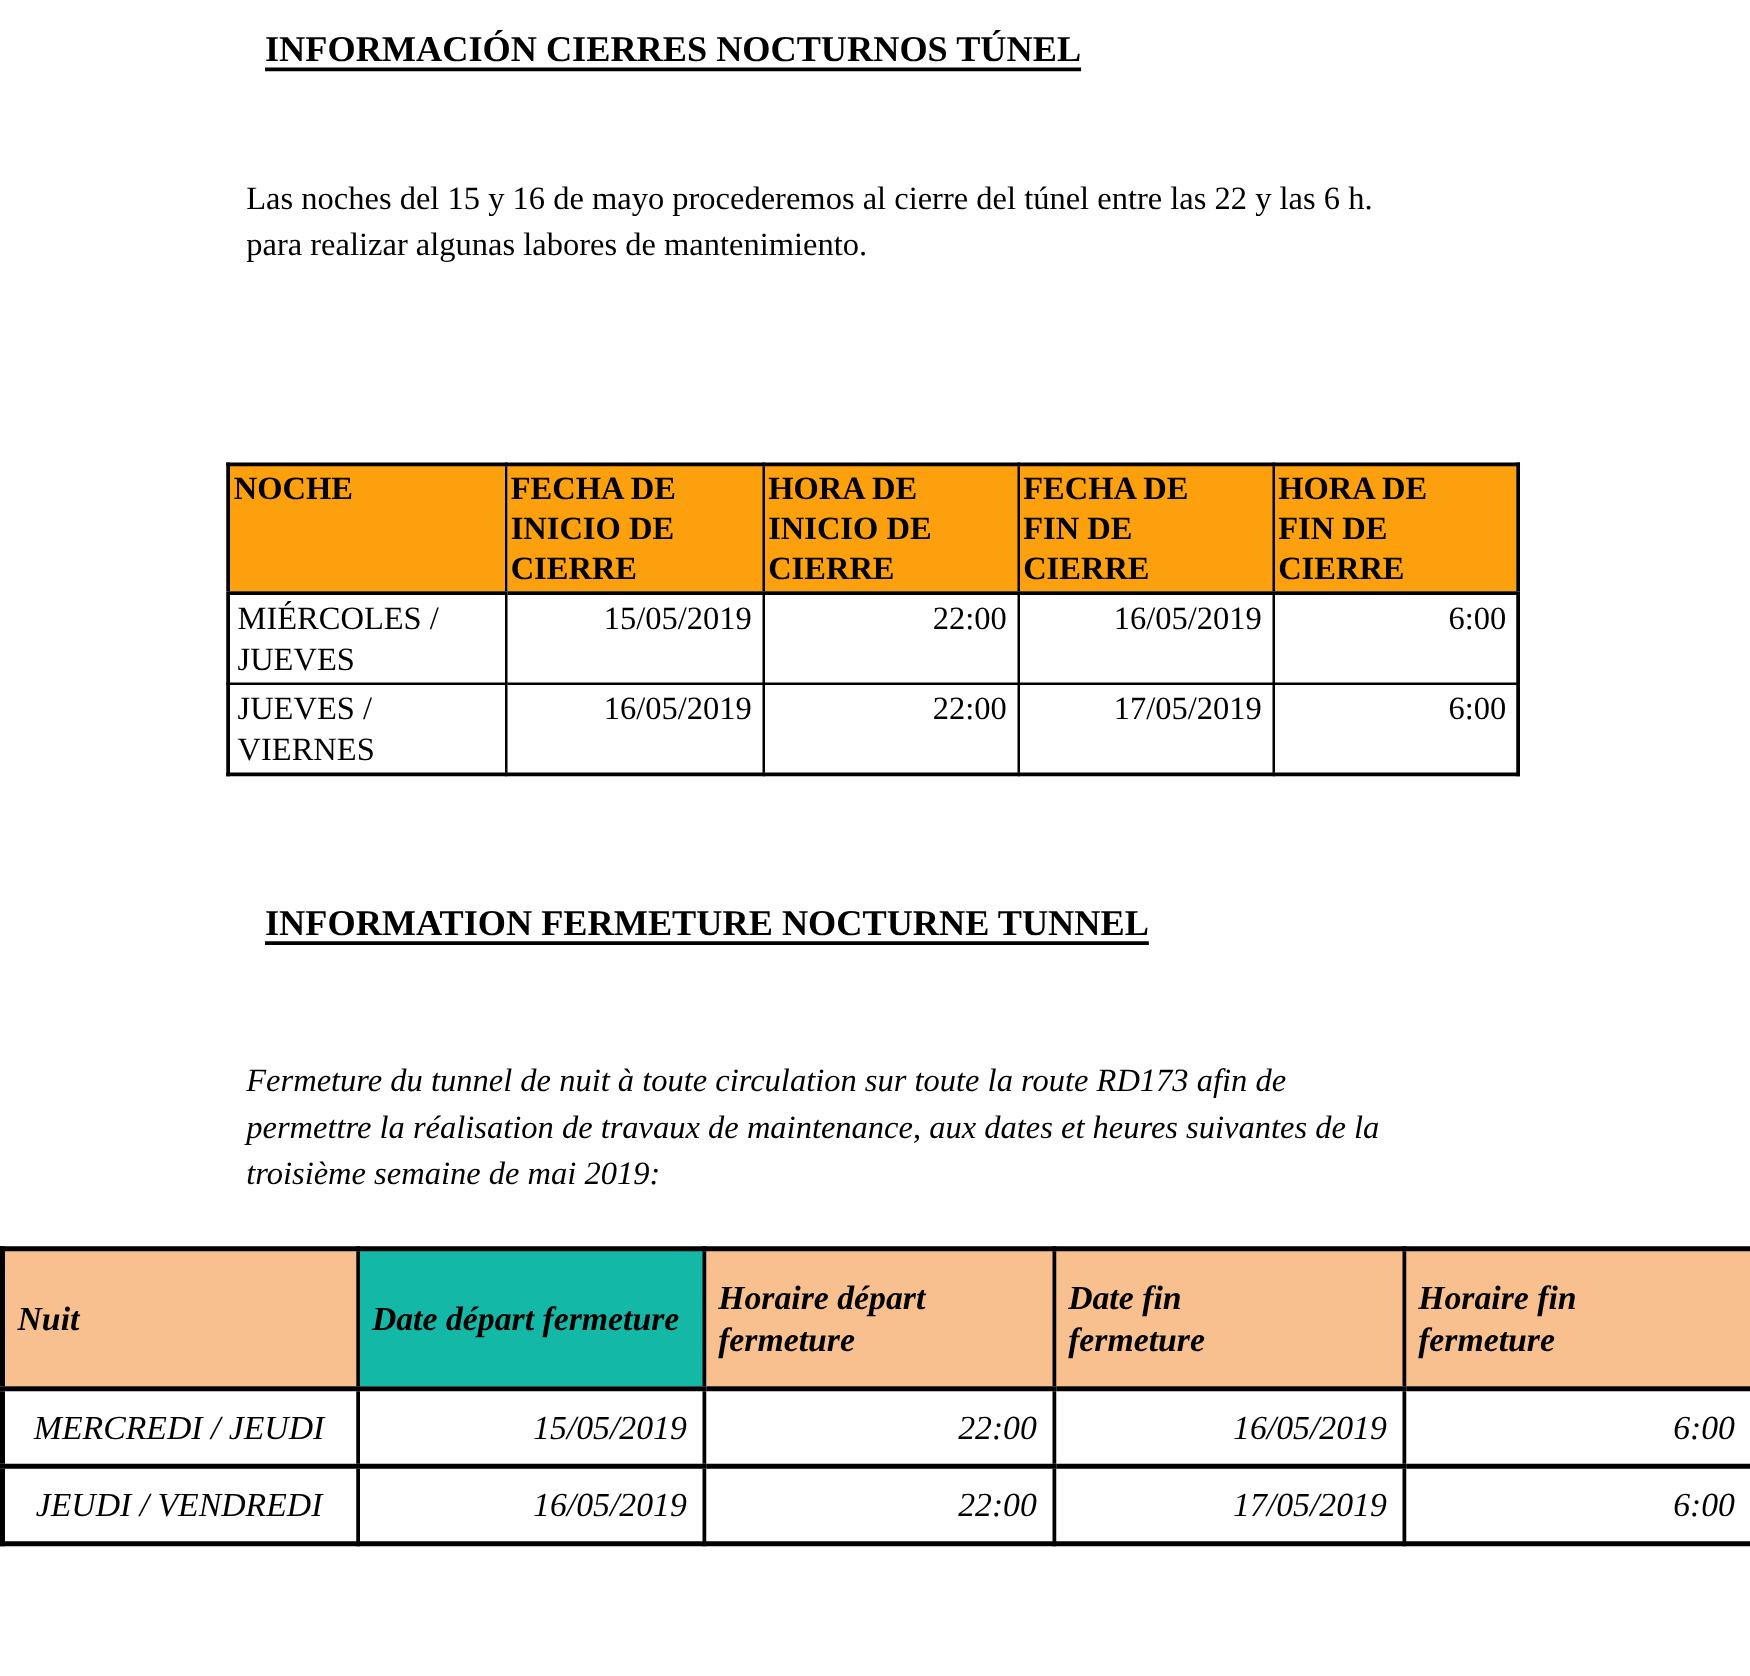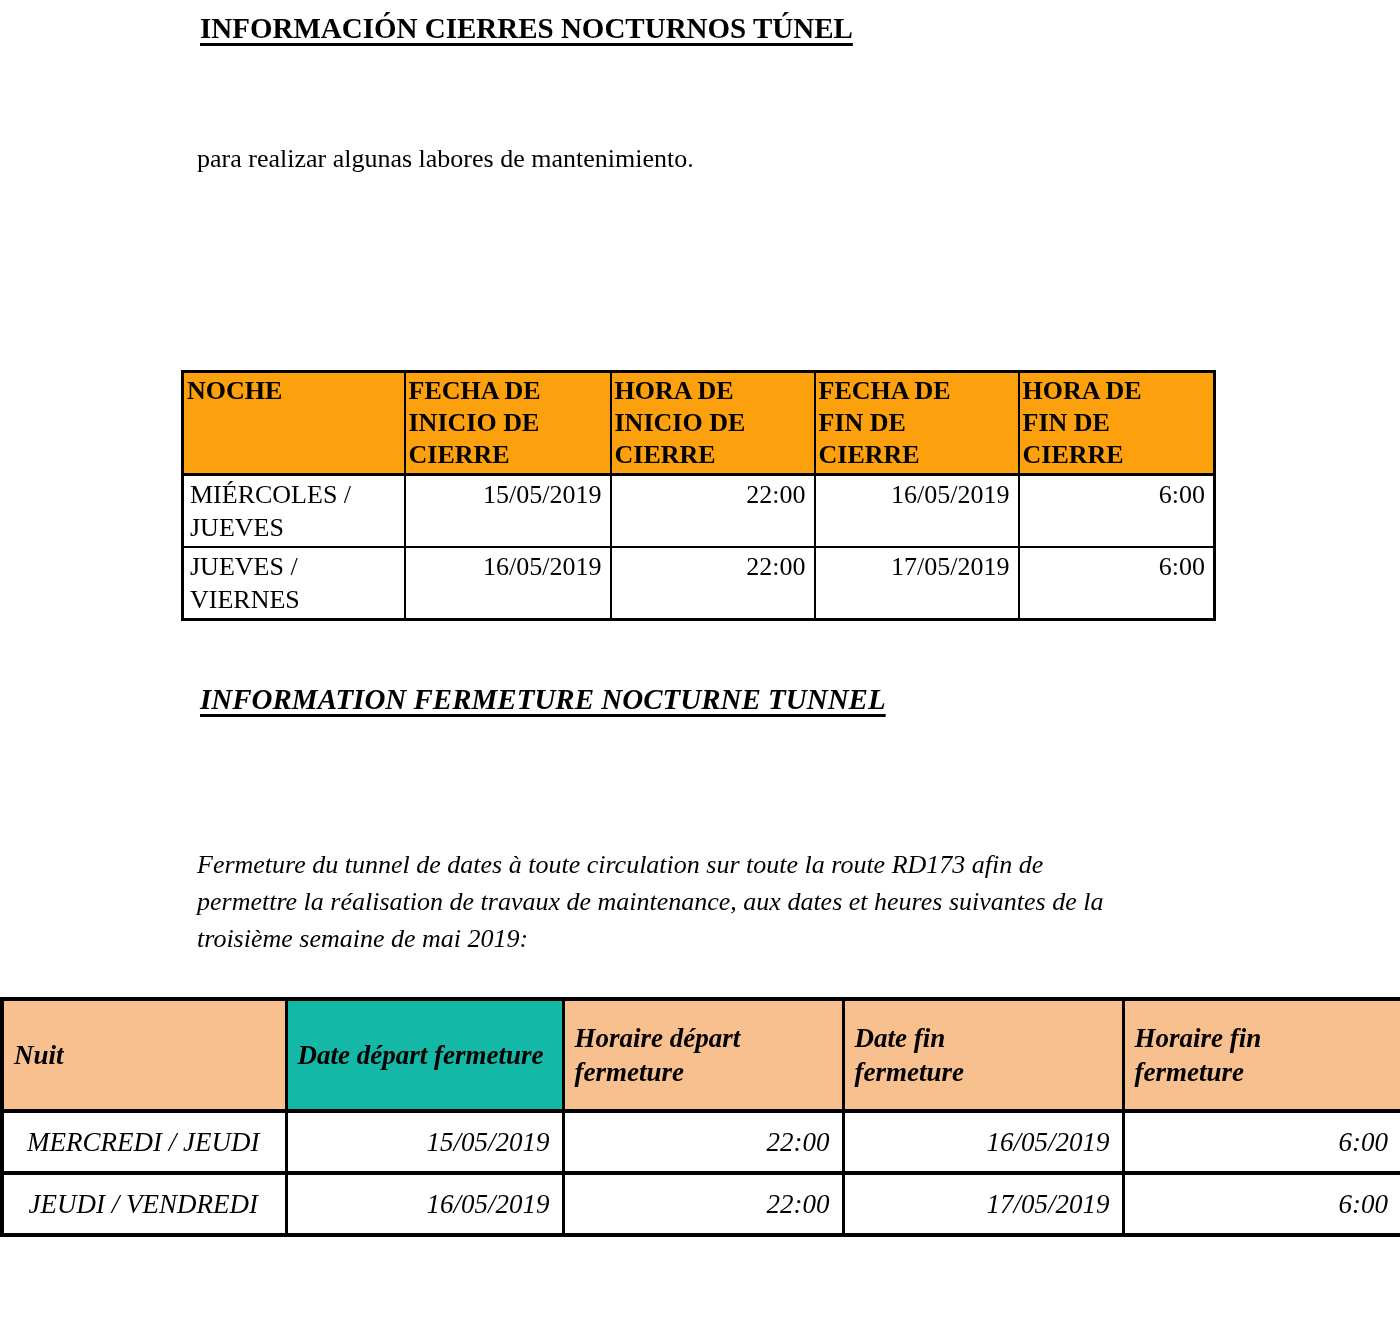--- a/index.html
+++ b/index.html
@@ -8,30 +8,30 @@
     height: 1341px;
     background: #ffffff;
     position: relative;
     font-family: "Liberation Serif", "DejaVu Serif", serif;
     color: #000000;
     overflow: hidden;
   }
 
   .doc-title {
     position: absolute;
-    margin: 0;
+    margin: 12px;
     font-size: 29px;
     font-weight: bold;
     text-decoration: underline;
     text-decoration-thickness: 3px;
     text-underline-offset: 5px;
     white-space: nowrap;
   }
   #title-es { left: 200px; top: 12px; }
-  #title-fr { left: 200px; top: 683px; font-style: italic; }
+  #title-fr { left: 200px; top: 711px; }
 
   .para { position: absolute; font-size: 26px; }
   .para .line { line-height: 37px; white-space: nowrap; }
   #para-es { left: 197px; top: 140px; }
   #para-fr { left: 197px; top: 846px; font-style: italic; }
 
   table { border-collapse: collapse; table-layout: fixed; position: absolute; }
   th, td { white-space: pre-line; overflow: hidden; }
 
   
@@ -66,20 +66,21 @@
     padding: 2px 12px 2px 10px; text-align: right;
   }
   #table-fr td.first { text-align: center; }
 </style>
 </head>
 <body>
 
 <h1 id="title-es" class="doc-title">INFORMACIÓN CIERRES NOCTURNOS TÚNEL</h1>
 
 <div id="para-es" class="para">
+  <div class="line">Las noches del 15 y 16 de mayo procederemos al cierre del túnel entre las 22 y las 6 h.</div>
   <div class="line">para realizar algunas labores de mantenimiento.</div>
 </div>
 
 <table id="table-es">
   <colgroup>
     <col style="width:222px">
       <col style="width:206px">
       <col style="width:204px">
       <col style="width:204px">
       <col style="width:196px">
@@ -117,21 +118,21 @@
       <td>22:00</td>
       <td>17/05/2019</td>
       <td>6:00</td>
     </tr>
   </tbody>
 </table>
 
 <h2 id="title-fr" class="doc-title">INFORMATION FERMETURE NOCTURNE TUNNEL</h2>
 
 <div id="para-fr" class="para">
-  <div class="line">Fermeture du tunnel de dates à toute circulation sur toute la route RD173 afin de</div>
+  <div class="line">Fermeture du tunnel de nuit à toute circulation sur toute la route RD173 afin de</div>
   <div class="line">permettre la réalisation de travaux de maintenance, aux dates et heures suivantes de la</div>
   <div class="line">troisième semaine de mai 2019:</div>
 </div>
 
 <table id="table-fr">
   <colgroup>
     <col style="width:284px">
       <col style="width:277px">
       <col style="width:280px">
       <col style="width:280px">

